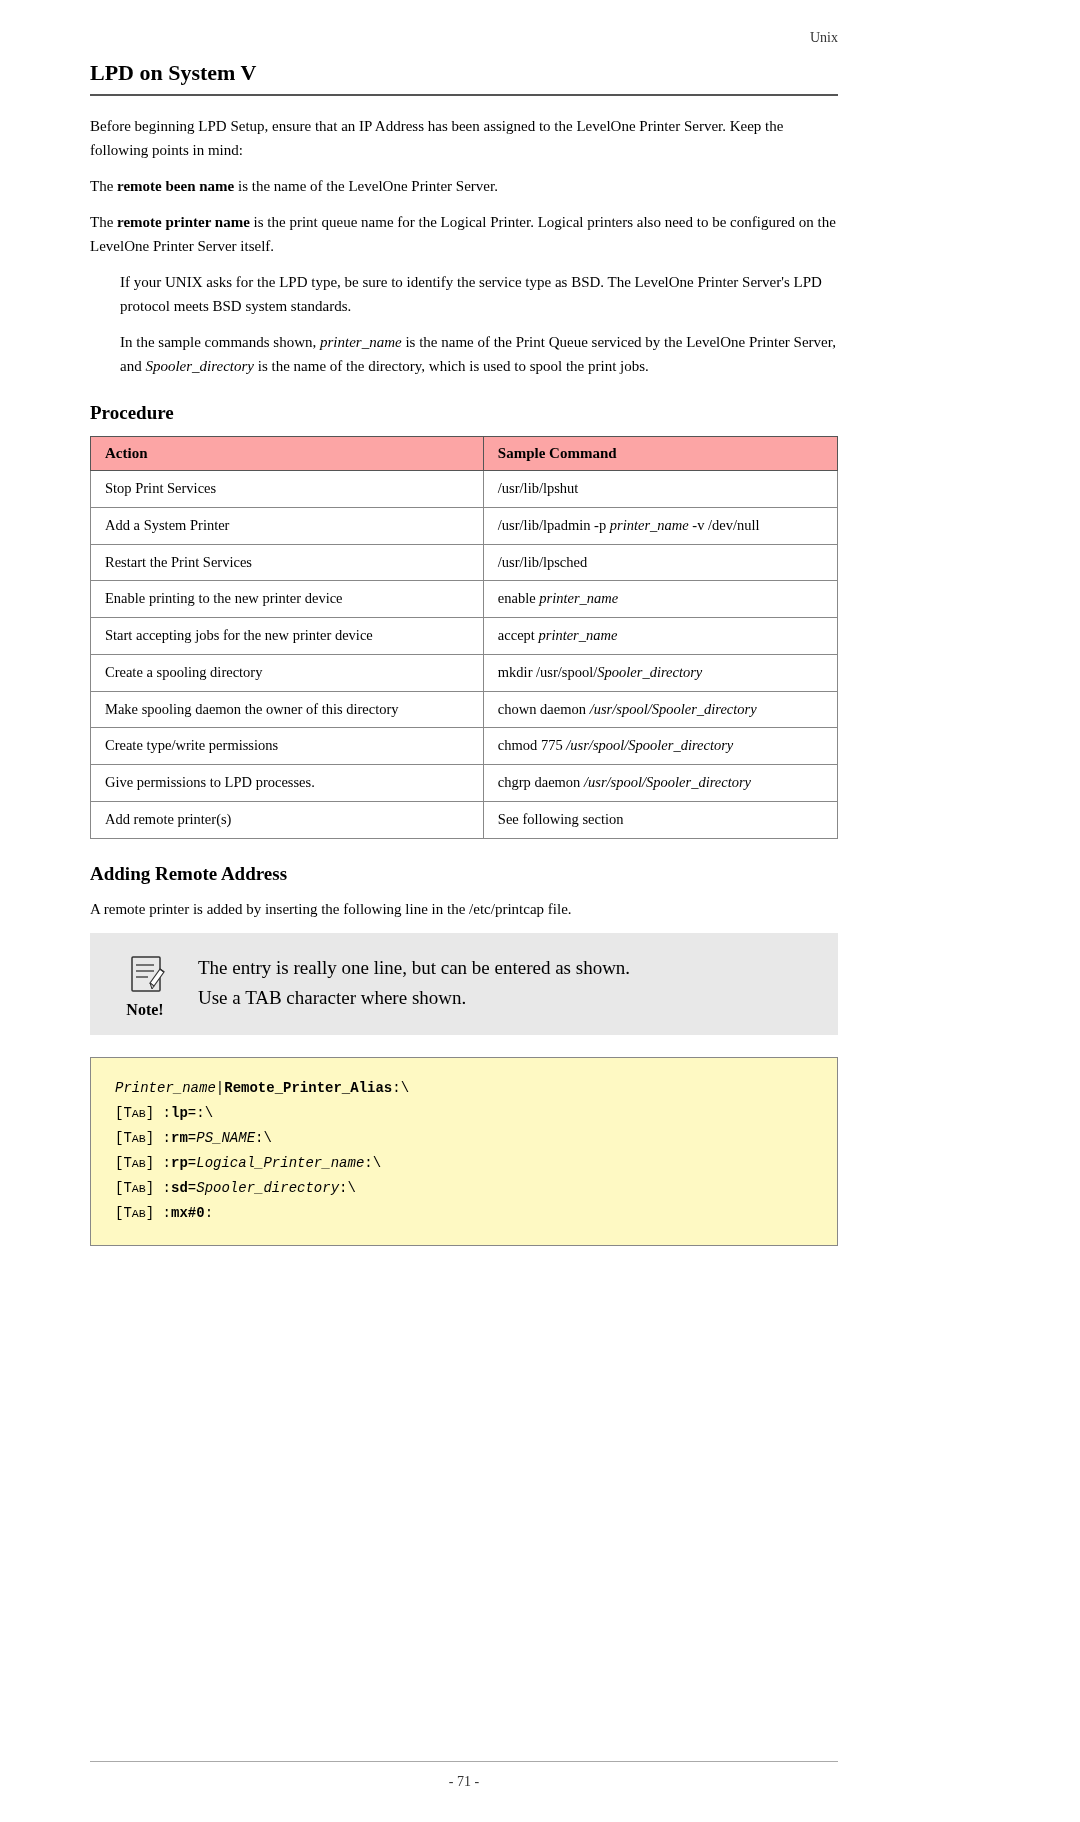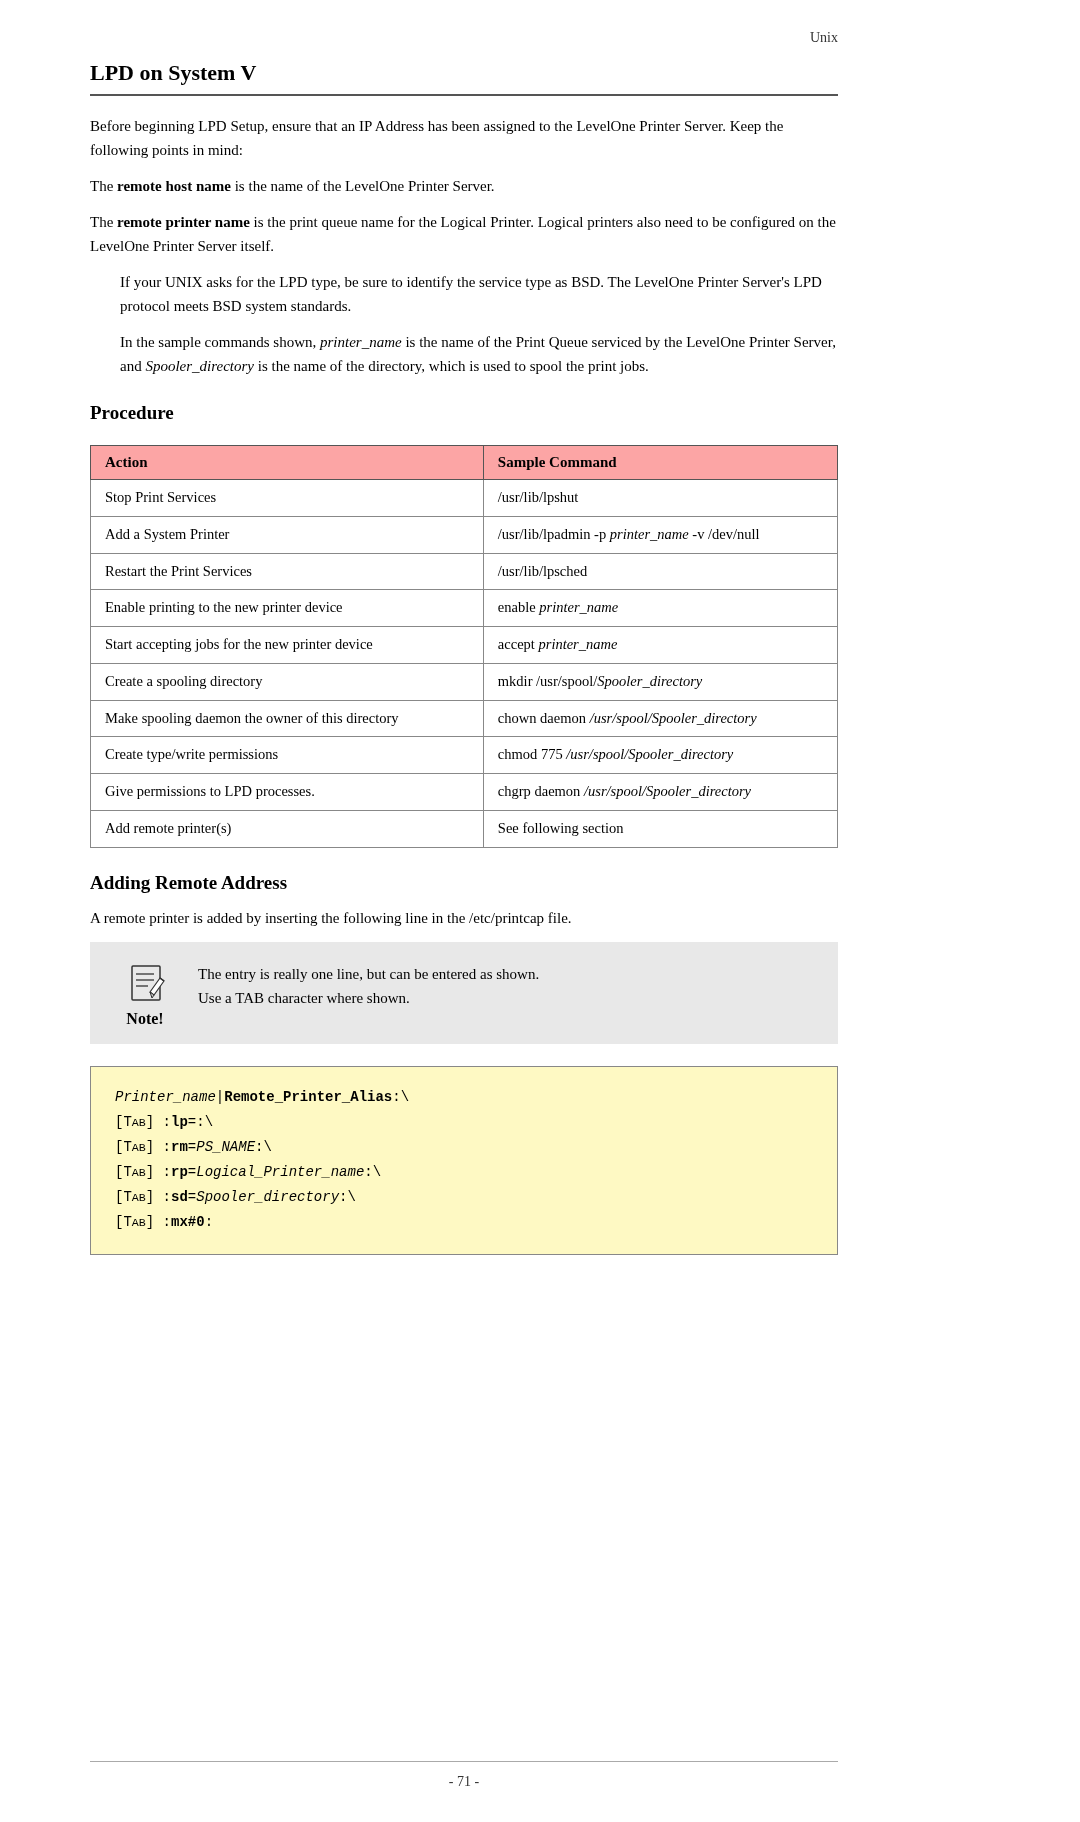--- a/index.html
+++ b/index.html
@@ -41,21 +41,21 @@
     .body-text b {
       font-weight: bold;
     }
     .body-text i {
       font-style: italic;
     }
     .procedure-title {
       font-size: 19px;
       font-weight: bold;
       margin-top: 24px;
-      margin-bottom: 21px;
+      margin-bottom: 12px;
     }
     table {
       width: 100%;
       border-collapse: collapse;
       margin-bottom: 24px;
     }
     table th {
       background: #fca5a5;
       border: 1.5px solid #555;
       padding: 8px 14px;
@@ -99,21 +99,21 @@
       width: 54px;
       height: 44px;
     }
     .note-label {
       font-size: 16px;
       font-weight: bold;
       margin-top: 4px;
       text-align: left;
     }
     .note-text {
-      font-size: 15px;
+      font-size: 19px;
       line-height: 1.6;
       padding-top: 4px;
     }
     .code-box {
       border: 1.5px solid #888;
       background: #fef9c3;
       padding: 18px 24px;
       font-family: 'Courier New', Courier, monospace;
       font-size: 14px;
       line-height: 1.8;
@@ -142,21 +142,21 @@
 
 <div class="page">
   <div class="top-right-label">Unix</div>
 
   <div class="section-title">LPD on System V</div>
 
   <p class="body-text">
     Before beginning LPD Setup, ensure that an IP Address has been assigned to the LevelOne Printer Server. Keep the following points in mind:
   </p>
   <p class="body-text">
-    The <b>remote host name</b> is the name of the LevelOne Printer Server.
+    The <b>remote been name</b> is the name of the LevelOne Printer Server.
   </p>
   <p class="body-text">
     The <b>remote printer name</b> is the print queue name for the Logical Printer. Logical printers also need to be configured on the LevelOne Printer Server itself.
   </p>
   <p class="body-text indent">
     If your UNIX asks for the LPD type, be sure to identify the service type as BSD. The LevelOne Printer Server's LPD protocol meets BSD system standards.
   </p>
   <p class="body-text indent">
     In the sample commands shown, <i>printer_name</i> is the name of the Print Queue serviced by the LevelOne Printer Server, and <i>Spooler_directory</i> is the name of the directory, which is used to spool the print jobs.
   </p>

